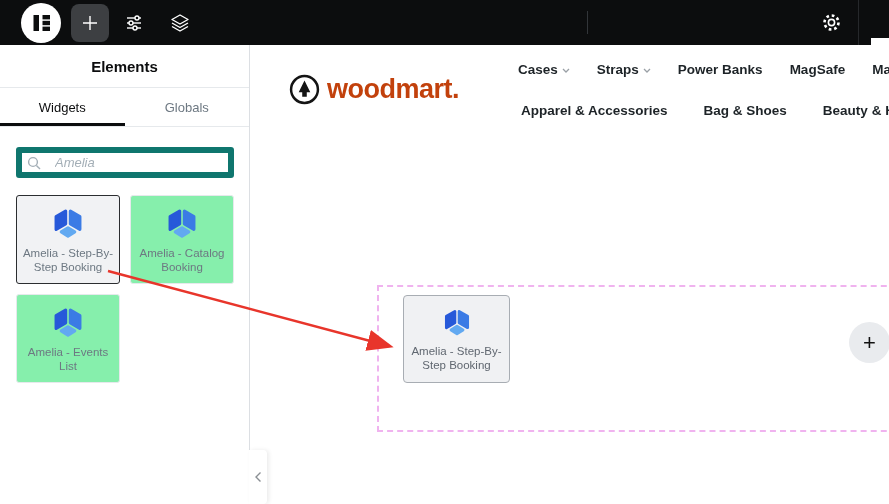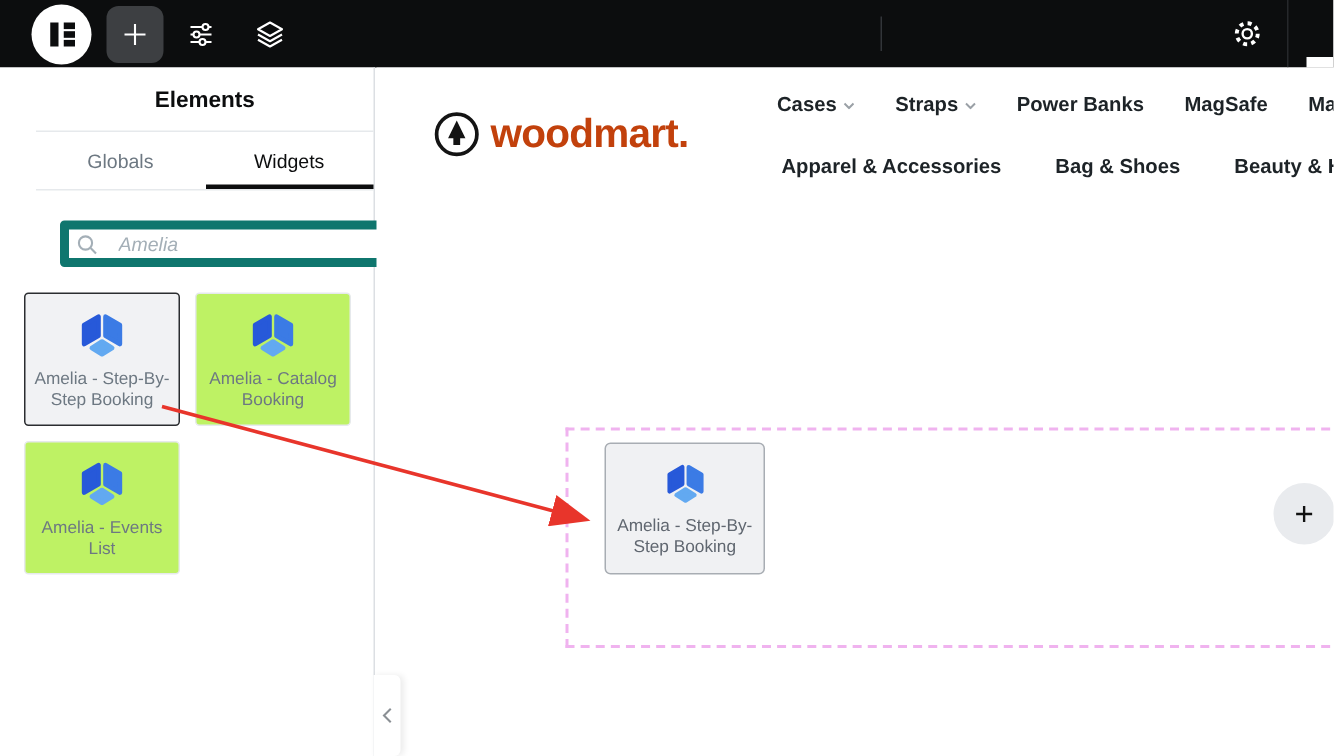--- a/index.html
+++ b/index.html
@@ -41,21 +41,21 @@
   .doc-title .status { font-style:italic; font-weight:700; margin-left:2px; }
   .doc-title .chev { margin-left:10px; display:flex; align-items:center; }
   .gear-btn { position:absolute; left:820px; top:11px; width:23px; height:23px; cursor:pointer; }
   .corner-step {
     position:absolute; left:871px; top:38px; width:18px; height:7px; background:#ffffff;
   }
 
   
   .sidebar {
     position:absolute; left:0; top:45px; width:250px; height:459px;
-    background:#ffffff; border-right:1px solid #dcdfe3;padding-left:24px;
+    background:#ffffff; border-right:1px solid #dcdfe3;
   }
   .panel-header {
     height:43px; border-bottom:1px solid #e6e9ec;
     display:flex; align-items:center; justify-content:center;
     font-size:15px; font-weight:700; color:#0c0d0e;
   }
   .panel-tabs { display:flex; height:39px; border-bottom:1px solid #e6e9ec; }
   .panel-tab {
     flex:1; display:flex; align-items:center; justify-content:center;
     font-size:13px; color:#6d7882; cursor:pointer;
@@ -66,21 +66,21 @@
   .search-input {
     width:218px; height:31px; border:6px solid #0f766e; border-radius:3px;
     padding:0 10px 0 33px; font-family:"Liberation Sans", sans-serif;
     font-size:13px; font-style:italic; color:#a4afb7; outline:none; background:#fff;
   }
   .widgets-grid {
     position:absolute; left:16px; top:150px; width:218px;
     display:grid; grid-template-columns:104px 104px; column-gap:10px; row-gap:10px;
   }
   .widget-card {
-    height:89px; background:#bef264; border:1px solid #e6e9ec; border-radius:3px;
+    height:89px; background:#86efac; border:1px solid #e6e9ec; border-radius:3px;
     display:flex; flex-direction:column; align-items:center; justify-content:center;
     gap:5px; padding:4px 2px; cursor:pointer; text-align:center;
   }
   .widget-card.selected { background:#f1f2f4; border:1px solid #2b2d30; }
   .widget-card .wlabel {
     font-size:11.5px; line-height:1.25; color:#6d7882;
   }
   .collapse-tab {
     position:absolute; left:249px; top:450px; width:18px; height:54px;
     background:#ffffff; border-radius:0 4px 4px 0;
@@ -178,22 +178,22 @@
   </div>
 
   <div class="topbar-divider" style="left:858px; top:0; height:45px; background:#26282b;"></div>
   <div class="corner-step"></div>
 </div>
 
 <div class="sidebar">
   <div class="panel-header">Elements</div>
 
   <div class="panel-tabs">
+    <div class="panel-tab active">Widgets</div>
     <div class="panel-tab">Globals</div>
-    <div class="panel-tab active">Widgets</div>
   </div>
 
   <div class="search-wrap">
     <svg width="16" height="16" viewBox="0 0 16 16">
       <circle cx="7" cy="7" r="4.4" stroke="#a4afb7" stroke-width="1.4" fill="none"></circle>
       <line x1="10.4" y1="10.4" x2="14" y2="14" stroke="#a4afb7" stroke-width="1.4"></line>
     </svg>
     <input class="search-input" type="text" value="Amelia" style="">
   </div>
 

